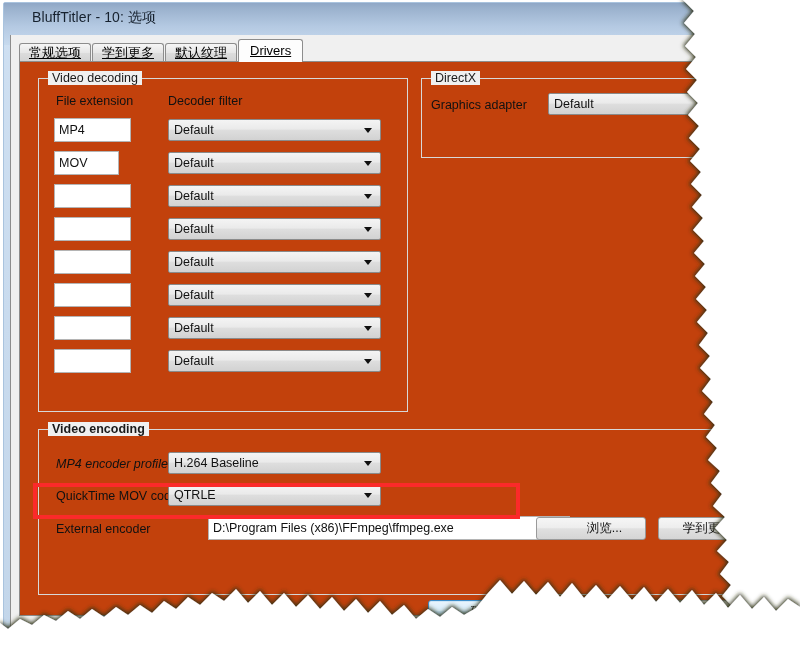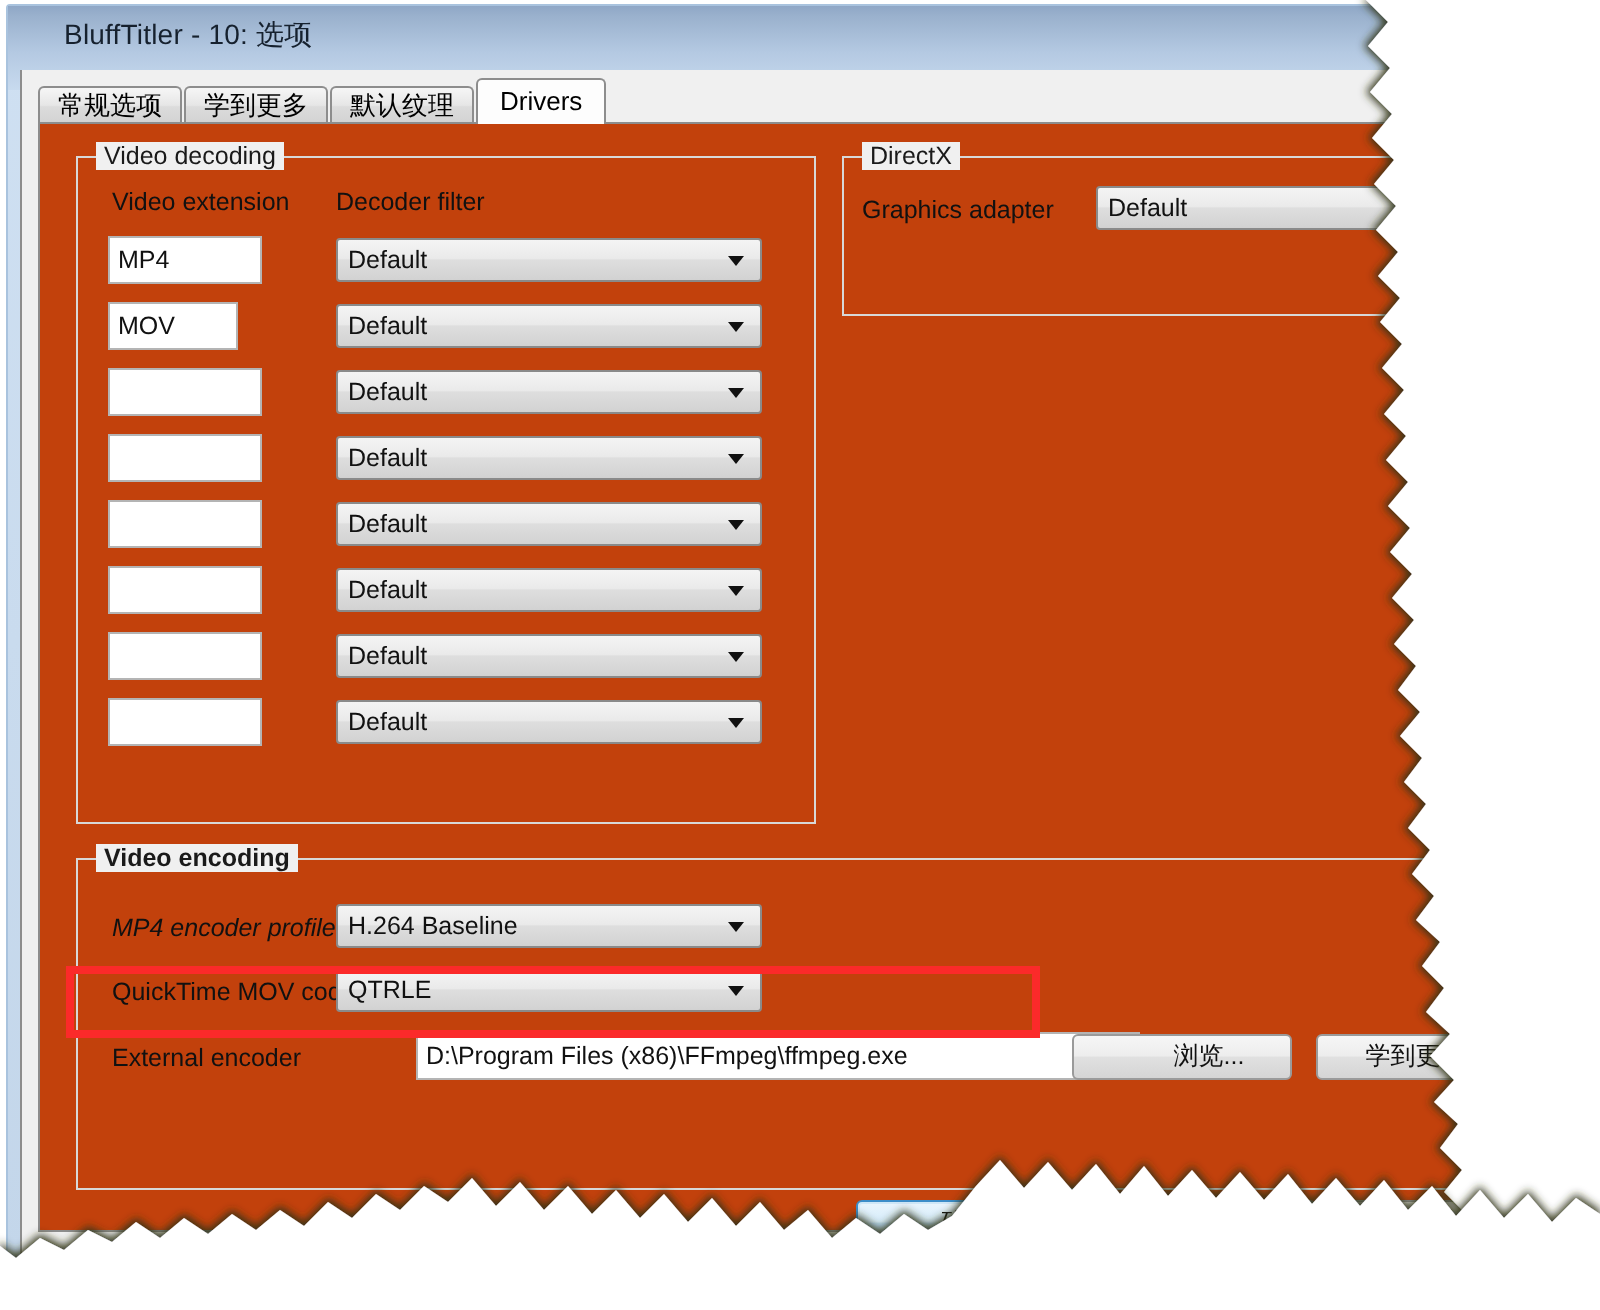--- a/index.html
+++ b/index.html
@@ -23,21 +23,21 @@
   
   #client{position:absolute;left:6px;top:32px;width:763px;height:601px;
           background:#f0f0f0;border:1px solid #8d8d8d;border-top:none;
           box-sizing:border-box;}
 
   
   #tabstrip{position:absolute;left:8px;top:4px;height:23px;display:flex;align-items:flex-end;}
   .tab{height:19px;line-height:18px;padding:0 9px;font-size:13px;color:#000;
        background:linear-gradient(to bottom,#f6f6f6 0%,#e6e6e6 48%,#dcdcdc 52%,#d2d2d2 100%);
        border:1px solid #8d8d8d;border-bottom:none;margin-right:1px;
-       border-radius:3px 3px 0 0;box-sizing:border-box;white-space:nowrap;}
+       border-radius:3px 3px 0 0;box-sizing:border-box;white-space:nowrap;text-decoration:underline;}
   .tab.active{height:23px;line-height:22px;background:#fdfdfd;border-bottom:none;
               position:relative;z-index:3;padding:0 11px;}
 
   #tabpanel{position:absolute;left:8px;top:26px;width:740px;height:555px;
             background:#c2410c;border:1px solid #8d8d8d;box-sizing:border-box;}
 
   
   .group{position:absolute;border:1px solid #d8d8d8;box-sizing:border-box;background:transparent;}
   .group > .glabel{position:absolute;top:-8px;left:9px;background:#f0f0f0;
                    padding:0 4px;font-size:12.5px;color:#1a1a1a;white-space:nowrap;}
@@ -91,21 +91,21 @@
         <div class="tab">默认纹理</div>
         <div class="tab active">Drivers</div>
       </div>
 
       <div id="tabpanel">
 
         <div class="group" style="left:18px;top:16px;width:370px;height:334px;">
           <span class="glabel">Video decoding</span>
         </div>
 
-        <div class="lbl" style="left:36px;top:32px;">Video extension</div>
+        <div class="lbl" style="left:36px;top:32px;">File extension</div>
         <div class="lbl" style="left:148px;top:32px;">Decoder filter</div>
 
         <div class="txt" style="left:34px;top:56px;width:77px;height:24px;">MP4</div>
         <div class="combo" style="left:148px;top:57px;width:213px;">
             <span>Default</span>
             <i class="arw"></i>
           </div>
 
         <div class="txt" style="left:34px;top:89px;width:65px;height:24px;">MOV</div>
         <div class="combo" style="left:148px;top:90px;width:213px;">

